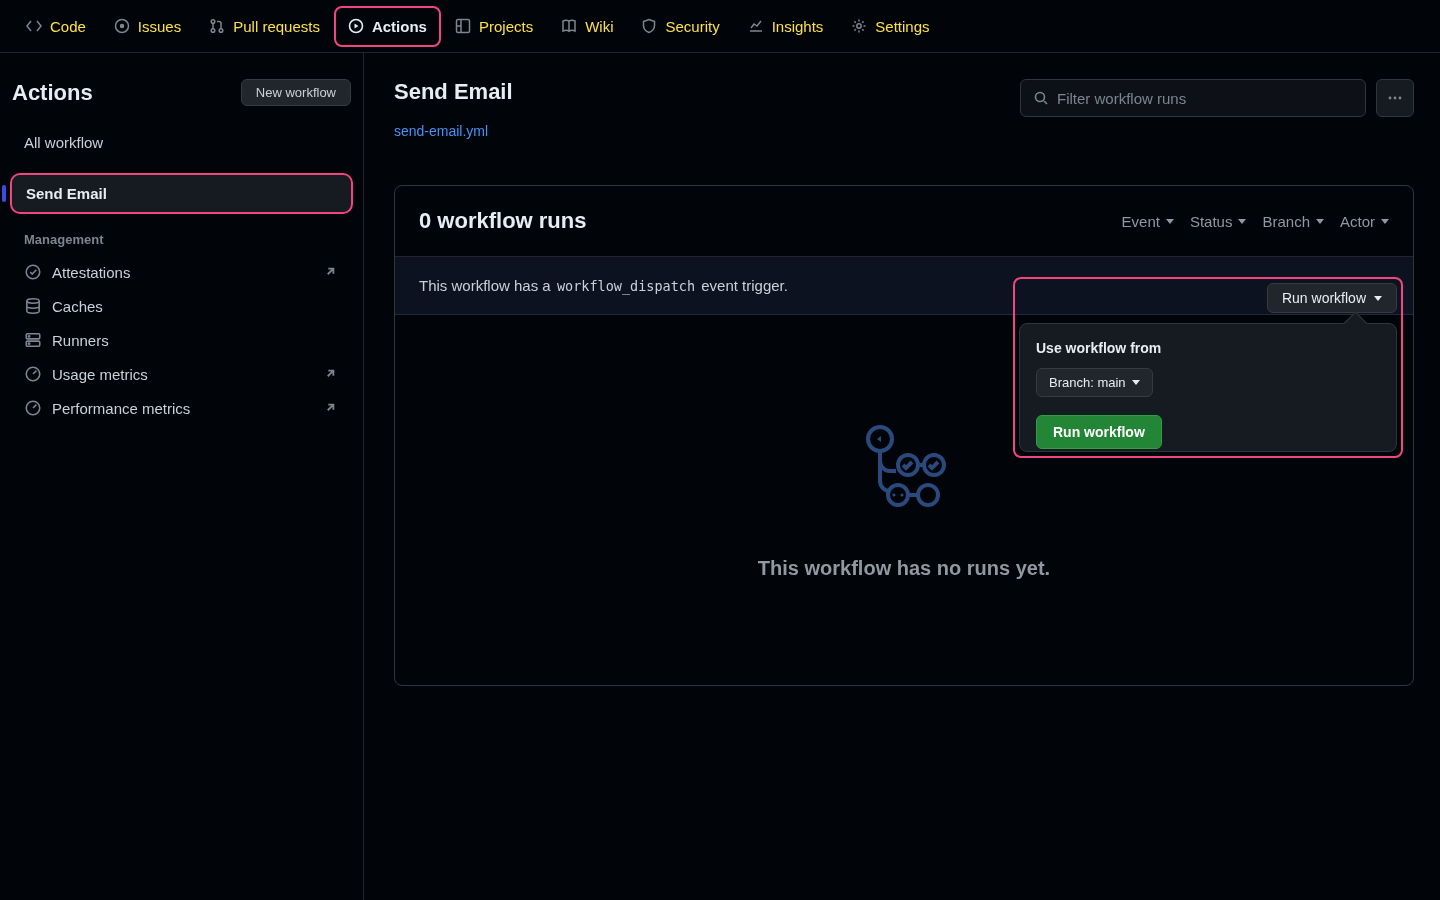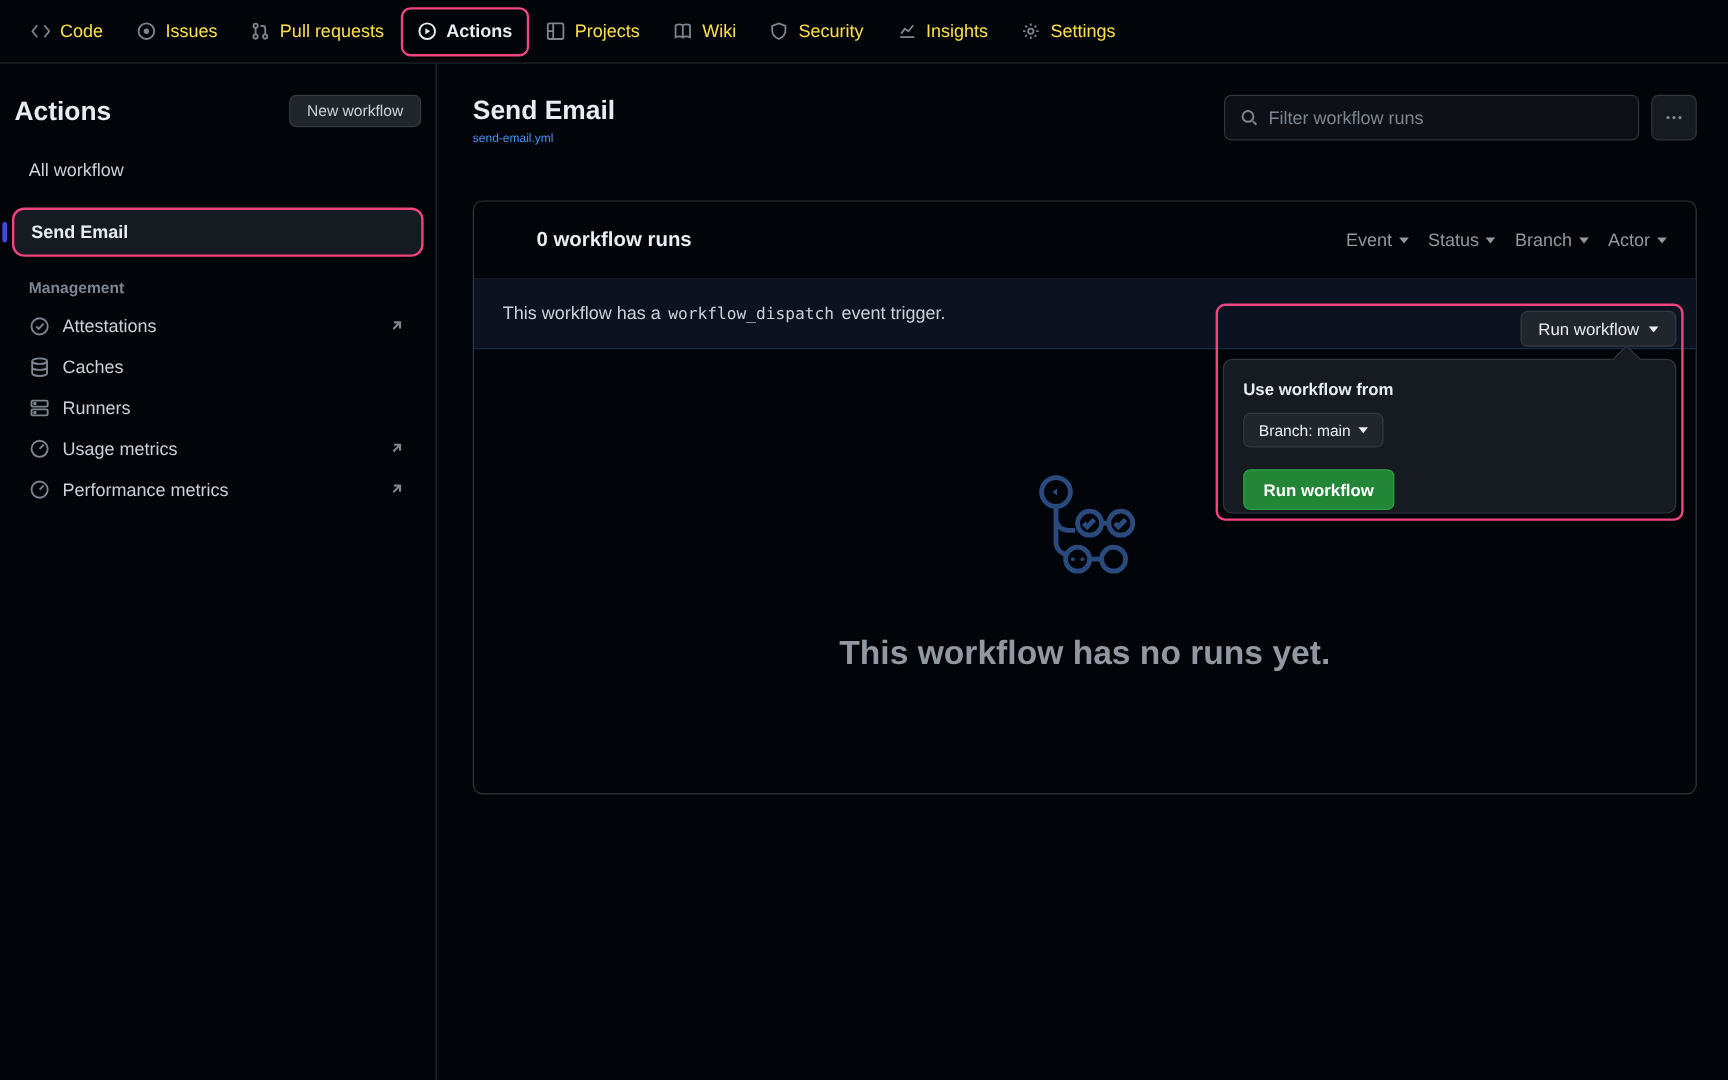--- a/index.html
+++ b/index.html
@@ -87,21 +87,21 @@
     padding: 20px 12px 8px 12px;
     color: #7d8590; font-size: 13px; font-weight: 600;
   }
   .side-icon { width: 18px; height: 18px; color: #7d8590; flex-shrink: 0; }
 
   
   .main { flex: 1; padding: 26px 26px 0 30px; }
   .page-title-row { display: flex; align-items: flex-start; }
   .page-title-left { flex: 1; }
   .page-title-left h1 { font-size: 22px; font-weight: 600; color: #e6edf3; }
-  .page-title-left .filelink { display: inline-block; color: #4493f8; font-size: 10px; margin-top: 0; cursor: pointer; }
+  .page-title-left .filelink { display: inline-block; color: #4493f8; font-size: 14px; margin-top: 18px; cursor: pointer; }
   .search-wrap { display: flex; gap: 10px; align-items: center; }
   .search-input {
     display: flex; align-items: center; gap: 8px;
     width: 346px; height: 38px; padding: 0 12px;
     background: #0d1117; border: 1px solid #30363d; border-radius: 6px;
   }
   .search-input input {
     flex: 1; background: transparent; border: 0; outline: 0;
     color: #e6edf3; font-size: 15px;
   }
@@ -115,21 +115,21 @@
     margin-top: 46px;
     border: 1px solid #30363d;
     border-radius: 8px;
     overflow: visible;
   }
   .run-header {
     display: flex; align-items: center; justify-content: space-between;
     padding: 22px 24px;
     border-bottom: 1px solid #21262d;
   }
-  .run-header .count { font-size: 17px; font-weight: 600; color: #e6edf3; margin-left: 28px; }
+  .run-header .count { font-size: 22px; font-weight: 600; color: #e6edf3; }
   .filters { display: flex; gap: 16px; }
   .filter {
     display: flex; align-items: center; gap: 6px;
     color: #9198a1; cursor: pointer; font-size: 15px;
   }
   .caret { border-left:4px solid transparent; border-right:4px solid transparent; border-top:5px solid currentColor; }
 
   .dispatch-row {
     position: relative;
     display: flex; align-items: center; justify-content: space-between;
@@ -188,21 +188,21 @@
     background: #238636; border: 1px solid #2ea043; border-radius: 6px;
     color: #fff; font-weight: 600; font-size: 14px;
     padding: 8px 16px; cursor: pointer;
   }
 
   .empty-area {
     height: 370px;
     display: flex; flex-direction: column; align-items: center; justify-content: center;
     gap: 40px;
   }
-  .empty-msg { font-size: 28px; font-weight: 600; color: #9198a1; }
+  .empty-msg { font-size: 20px; font-weight: 600; color: #9198a1; }
 
   svg { display: block; }
 </style>
 </head>
 <body>
 
 <div class="topnav">
   <div class="tab">
     <svg class="icon" viewBox="0 0 16 16" fill="none" stroke="currentColor" stroke-width="1.5">
         <path d="M5 3L1 8l4 5M11 3l4 5-4 5"></path>

